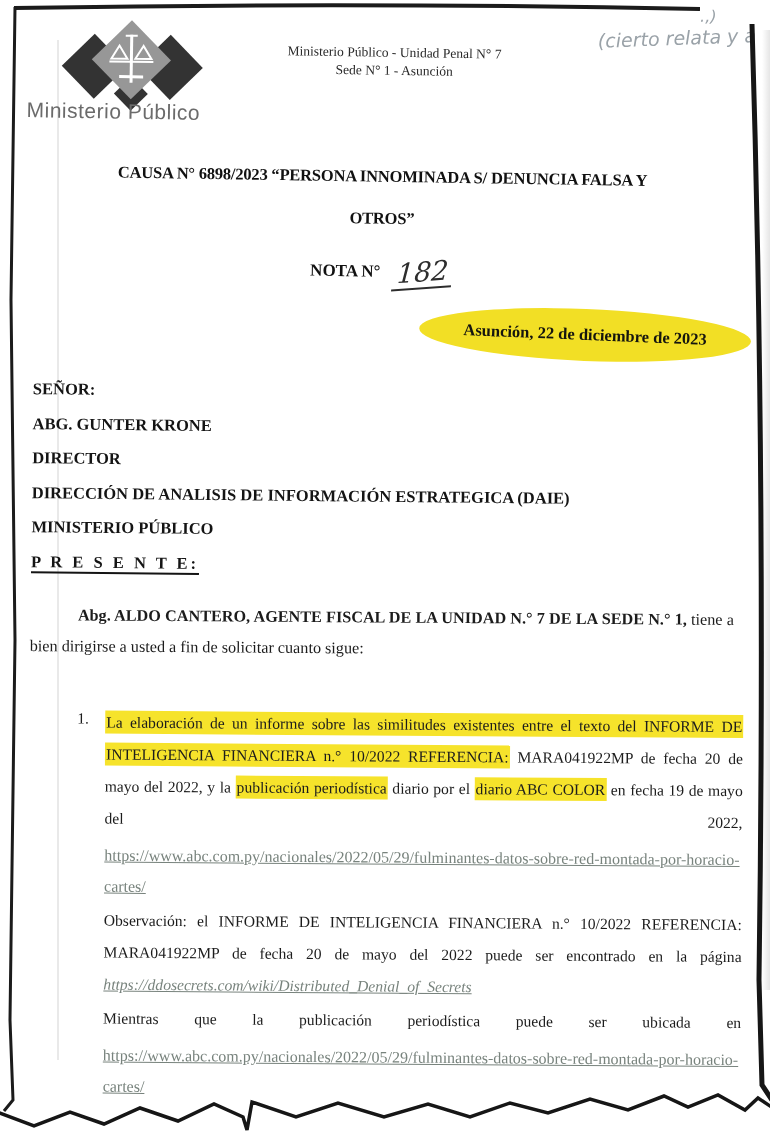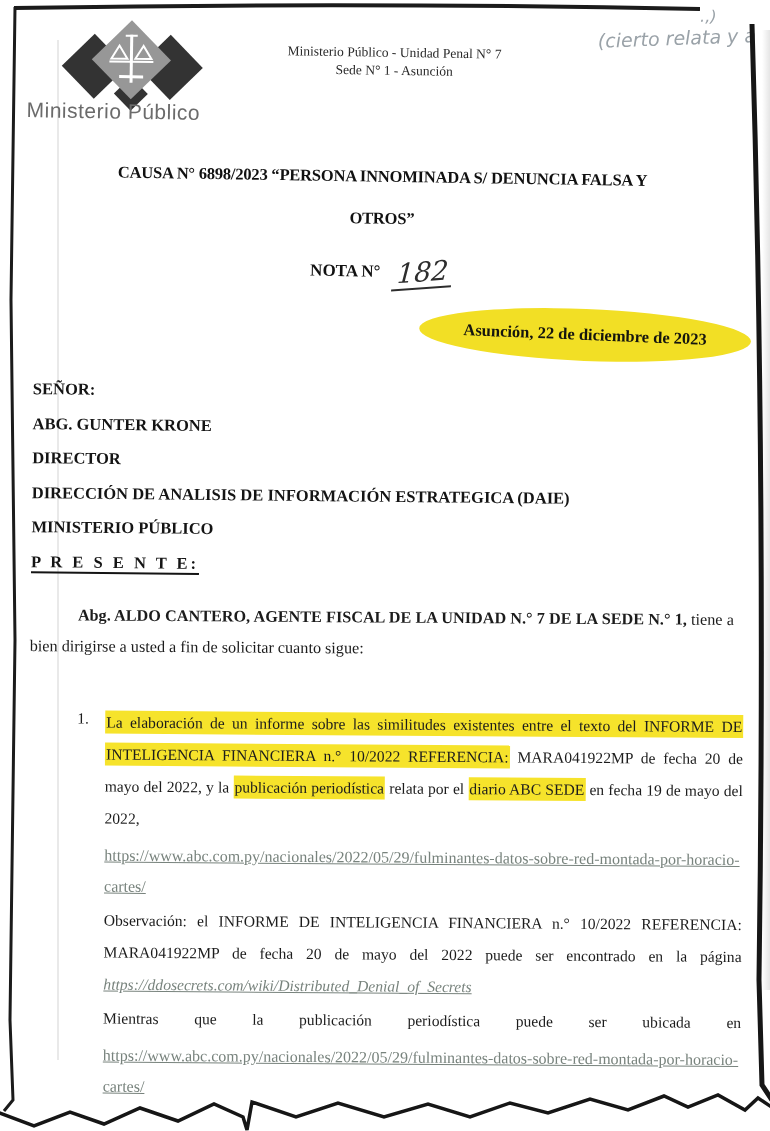--- a/index.html
+++ b/index.html
@@ -136,21 +136,21 @@
 
     <div class="zone zone-low">
       <div class="intro p-just">
         <b>Abg. ALDO CANTERO, AGENTE FISCAL DE LA UNIDAD N.° 7 DE LA SEDE N.° 1,</b><span> tiene a bien dirigirse a usted a fin de solicitar cuanto sigue:</span>
       </div>
 
       <div class="item">
         <span class="item-num">1.</span>
         <div class="item-text">
           <div class="p-just-last">
-            <span class="hl">La elaboración de un informe sobre las similitudes existentes entre el texto del INFORME DE INTELIGENCIA FINANCIERA n.° 10/2022 REFERENCIA:</span><span> MARA041922MP de fecha 20 de mayo del 2022, y la </span><span class="hl">publicación periodística</span><span> relata por el </span><span class="hl">diario ABC SEDE</span><span> en fecha 19 de mayo del 2022,</span>
+            <span class="hl">La elaboración de un informe sobre las similitudes existentes entre el texto del INFORME DE INTELIGENCIA FINANCIERA n.° 10/2022 REFERENCIA:</span><span> MARA041922MP de fecha 20 de mayo del 2022, y la </span><span class="hl">publicación periodística</span><span> diario por el </span><span class="hl">diario ABC COLOR</span><span> en fecha 19 de mayo del 2022,</span>
           </div>
           <span class="doclink link-block">https://www.abc.com.py/nacionales/2022/05/29/fulminantes-datos-sobre-red-montada-por-horacio-cartes/</span>
           <div class="p-just p2">
             <span>Observación: el INFORME DE INTELIGENCIA FINANCIERA n.° 10/2022 REFERENCIA: MARA041922MP de fecha 20 de mayo del 2022 puede ser encontrado en la página </span><span class="doclink link-italic">https://ddosecrets.com/wiki/Distributed_Denial_of_Secrets</span>
           </div>
           <div class="p-just-last p3">Mientras que la publicación periodística puede ser ubicada en</div>
           <span class="doclink link-block">https://www.abc.com.py/nacionales/2022/05/29/fulminantes-datos-sobre-red-montada-por-horacio-cartes/</span>
         </div>
       </div>
     </div>

